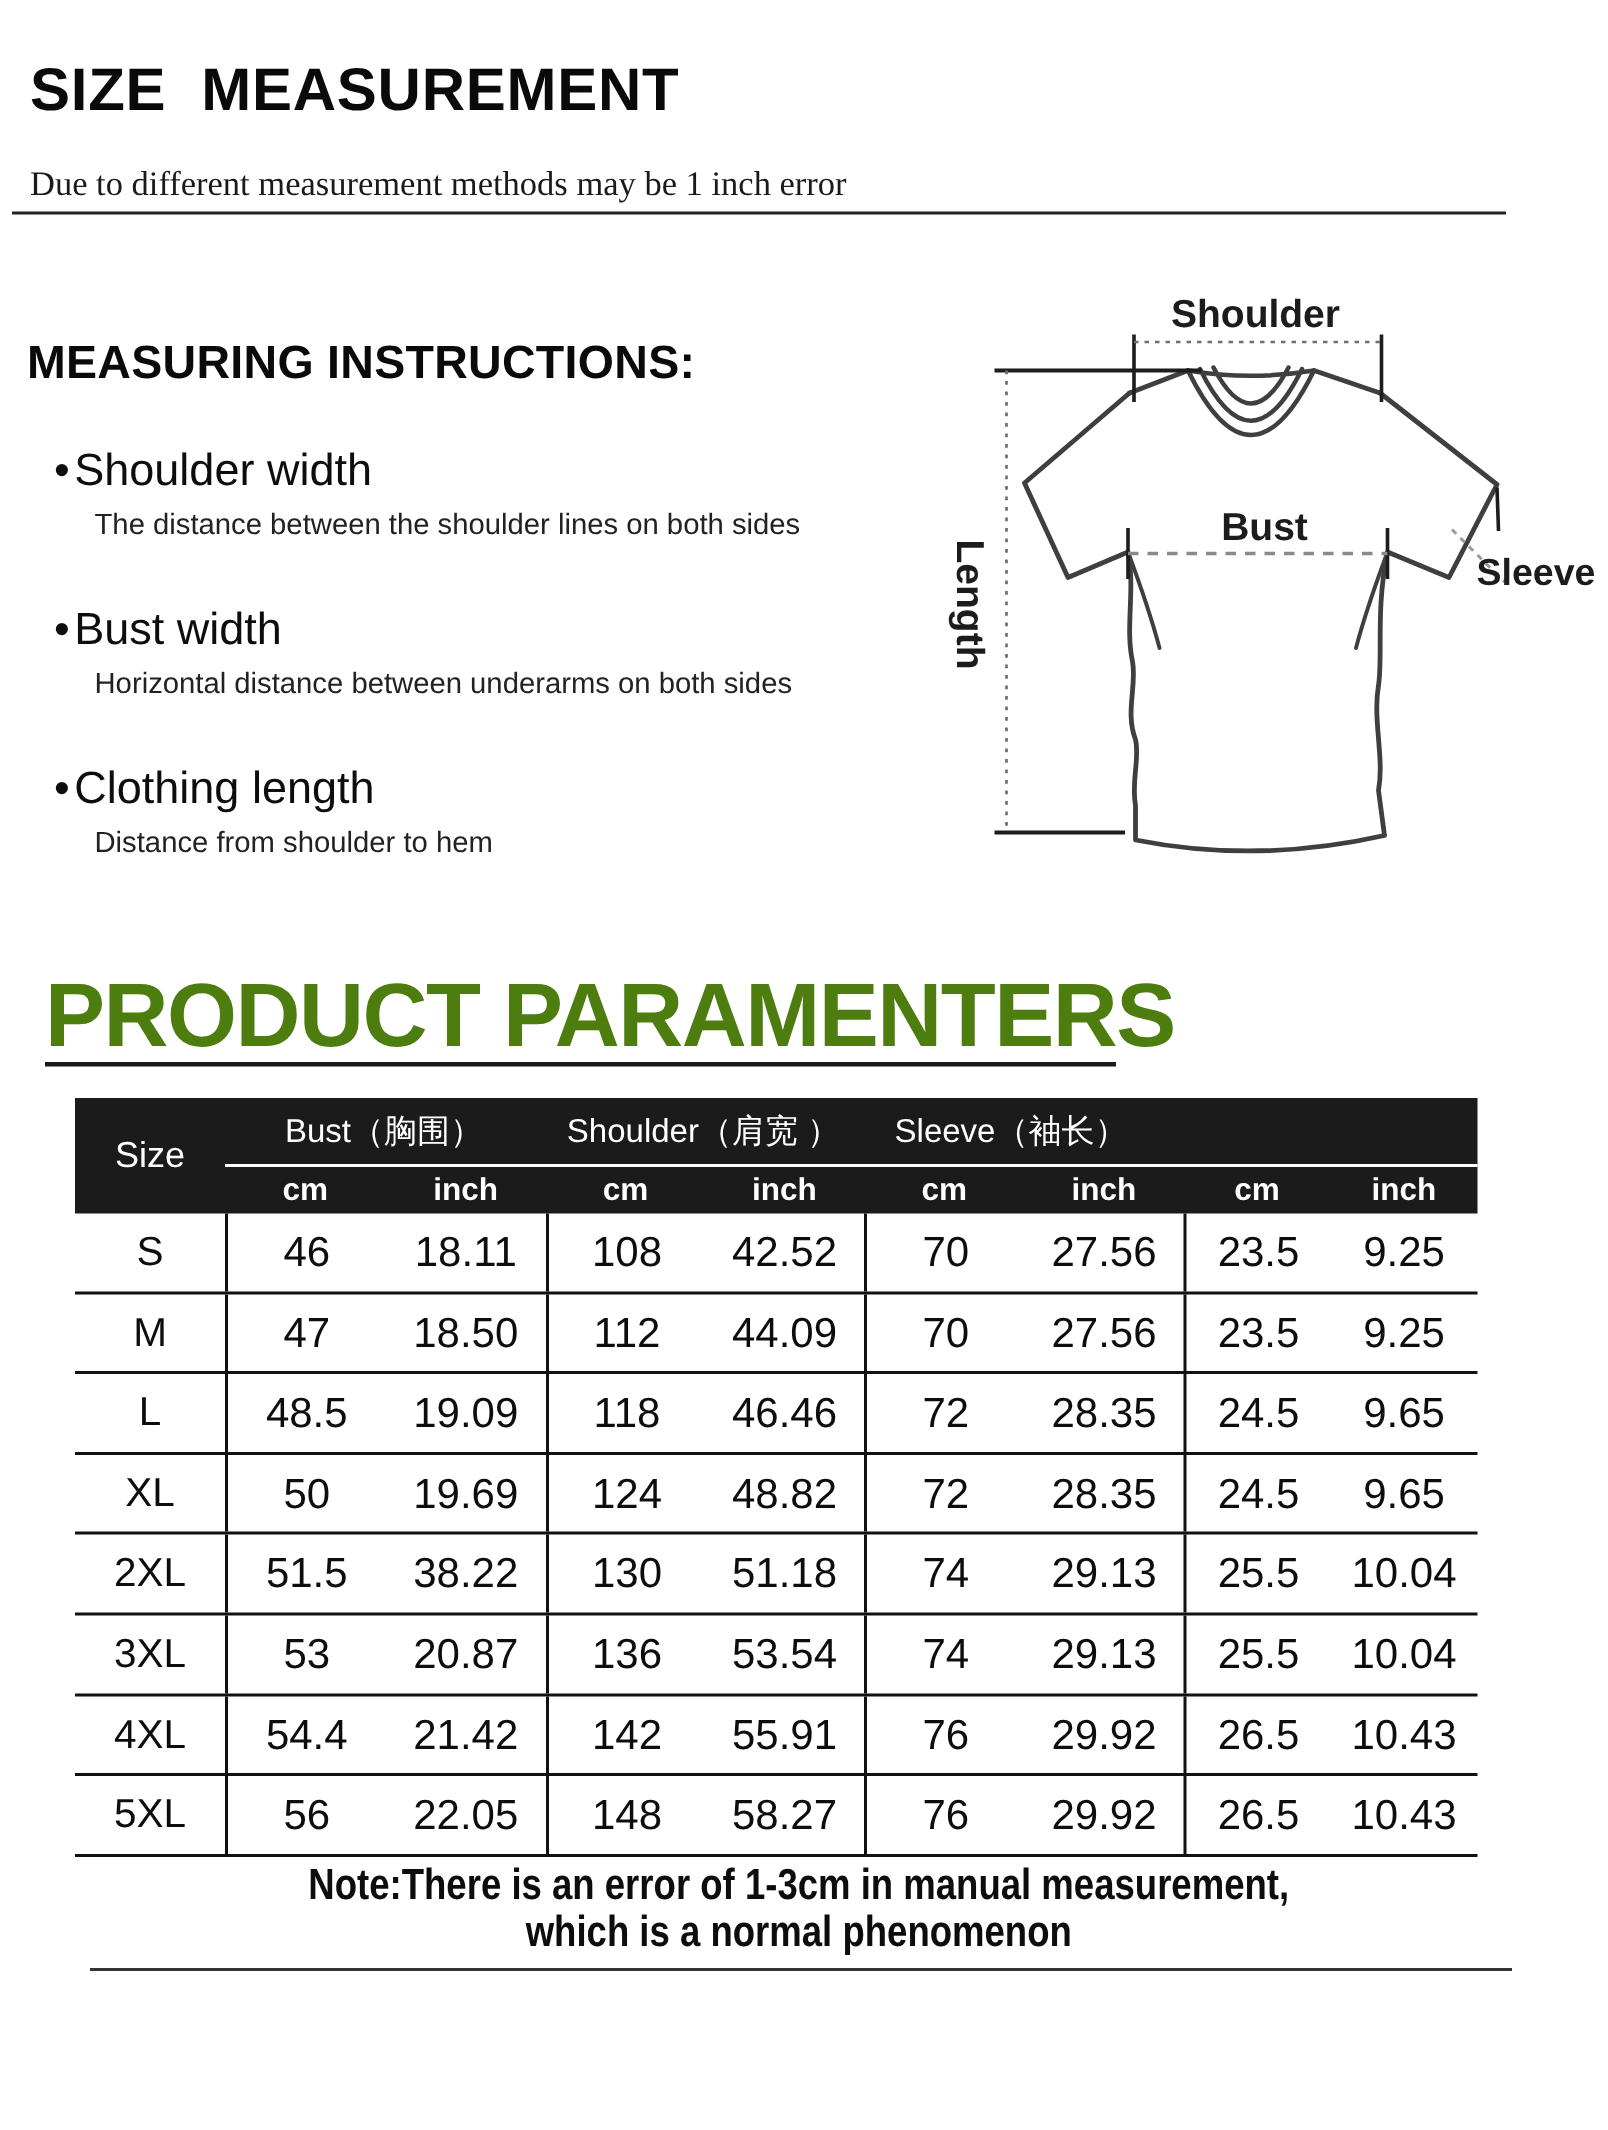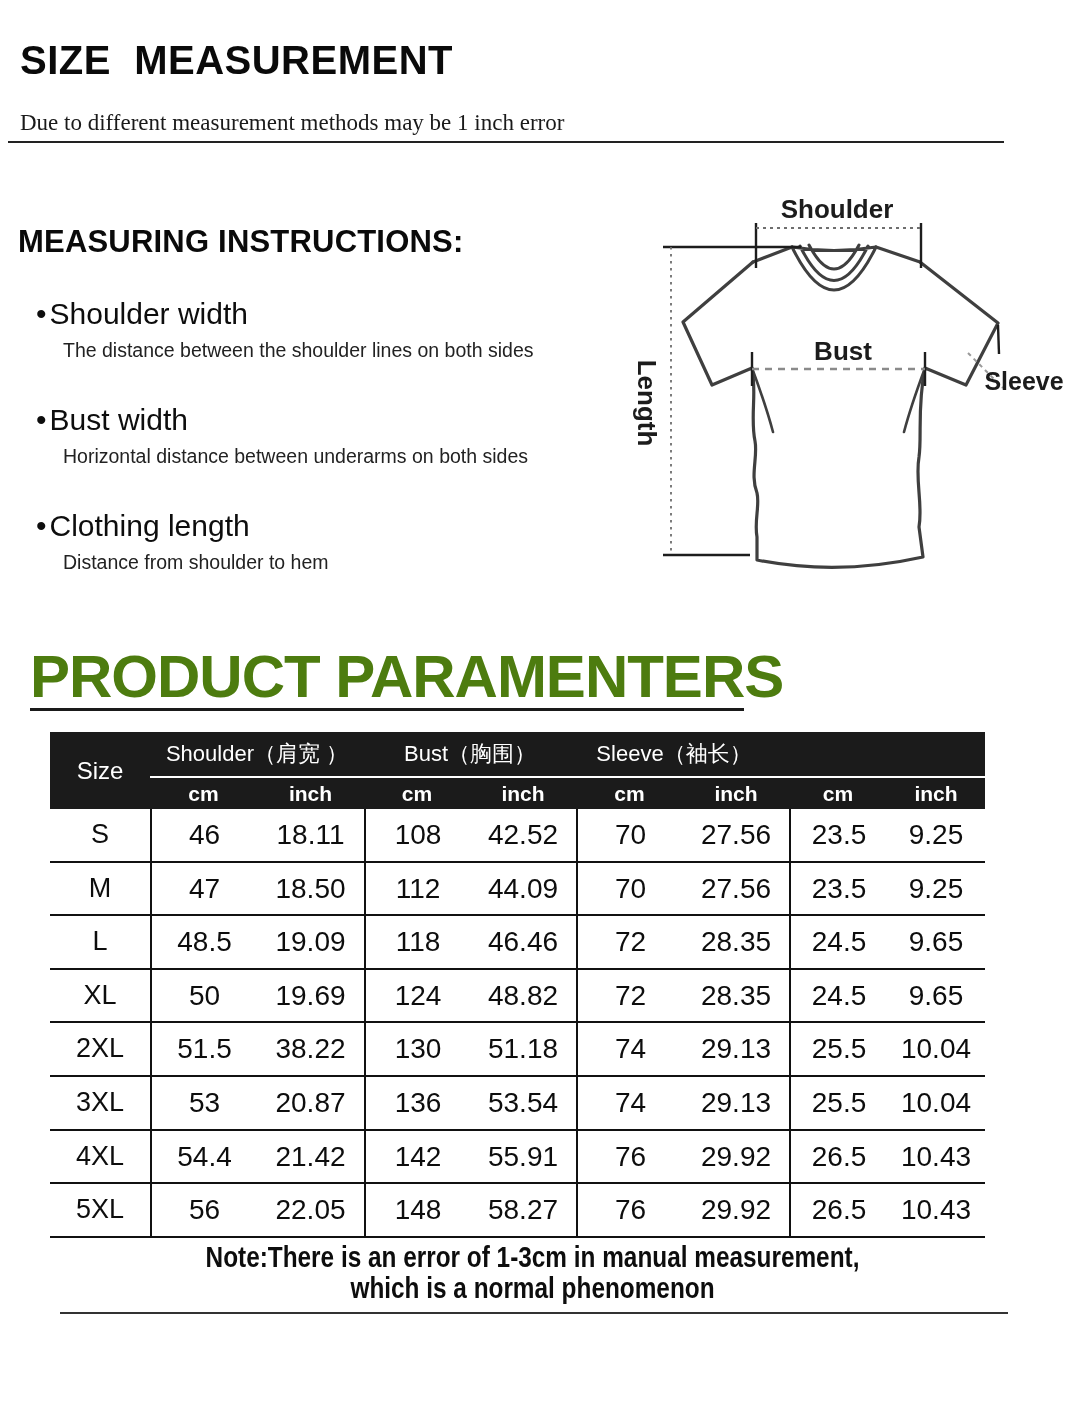--- a/index.html
+++ b/index.html
@@ -106,22 +106,22 @@
   </svg>
 
   <h2 class="params-heading">PRODUCT PARAMENTERS</h2>
   <div class="rule rule-params"></div>
 
   <div class="size-table">
     <div class="thead">
       <div class="size-head">Size</div>
       <div class="thead-right">
         <div class="group-row">
+          <div class="group-cell g2">Bust（胸围）</div>
           <div class="group-cell g1">Shoulder（肩宽 ）</div>
-          <div class="group-cell g2">Bust（胸围）</div>
           <div class="group-cell g4">Sleeve（袖长）</div>
         </div>
         <div class="head-divider"></div>
         <div class="sub-row">
           <div class="sub-cell s1">cm</div>
           <div class="sub-cell s2">inch</div>
           <div class="sub-cell s3">cm</div>
           <div class="sub-cell s4">inch</div>
           <div class="sub-cell s5">cm</div>
           <div class="sub-cell s6">inch</div>

